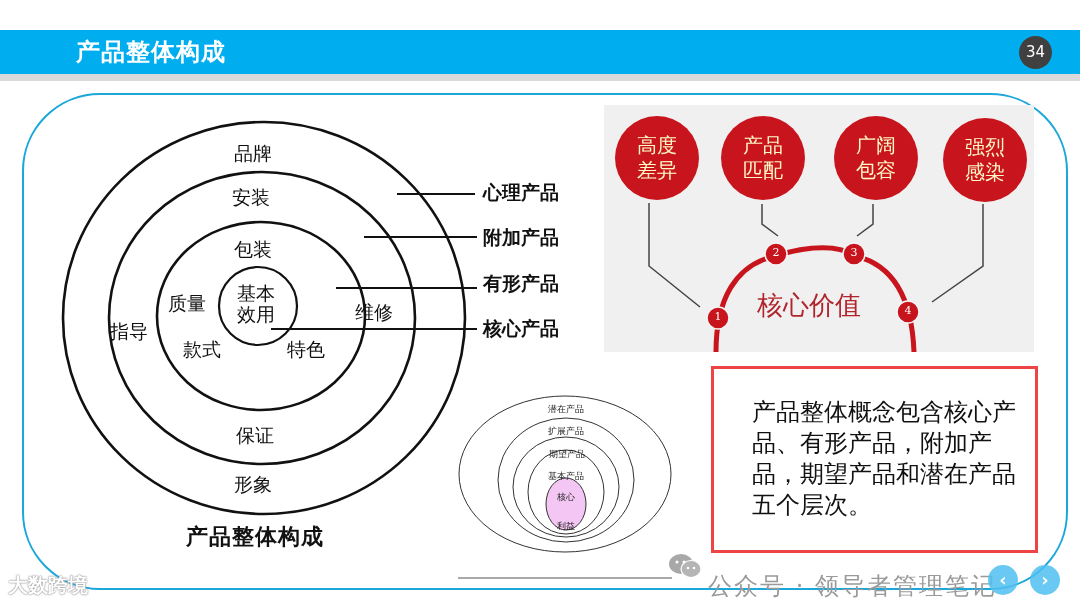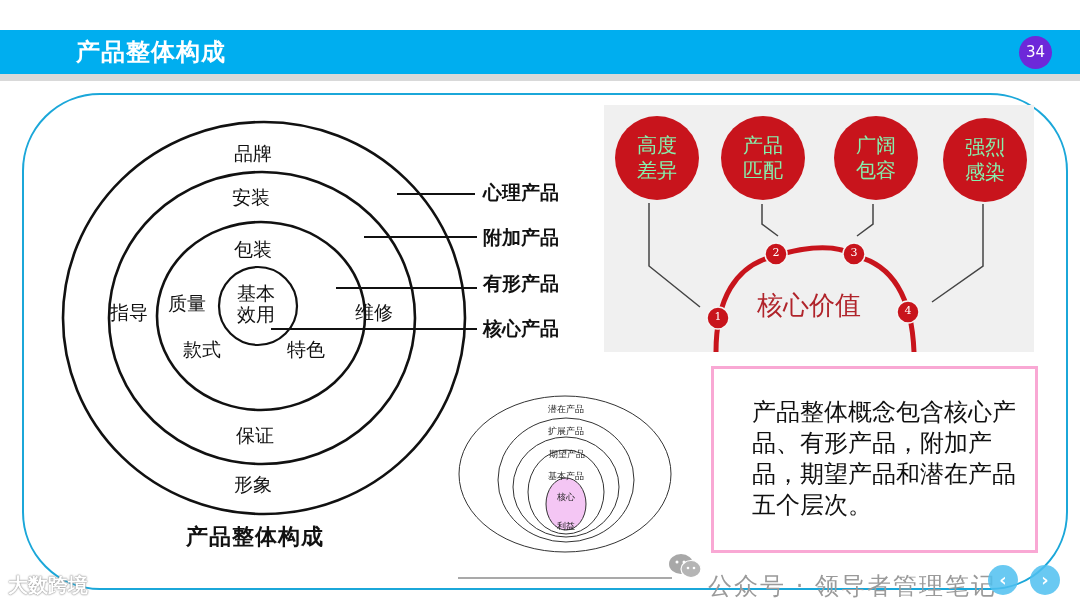--- a/index.html
+++ b/index.html
@@ -1,33 +1,33 @@
 <!DOCTYPE html>
 <html><head>
 <meta charset="utf-8">
 <style>
   html, body { margin:0; padding:0; }
   body { width:1080px; height:607px; position:relative; overflow:hidden; background:#ffffff; font-family:"DejaVu Sans", "Liberation Sans", sans-serif; }
   .titlebar { position:absolute; left:0; top:30px; width:1080px; height:44px; background:#00AEEF; }
   .titlebar-shadow { position:absolute; left:0; top:74px; width:1080px; height:7px; background:#d9d9d9; }
   .title { position:absolute; left:76px; top:36px; font-size:24px; font-weight:bold; color:#ffffff; letter-spacing:1px; }
-  .page-num { position:absolute; left:1019px; top:36px; width:33px; height:33px; border-radius:50%; background:#6d28d9; color:#ffffff; font-size:15px; text-align:center; line-height:33px; }
+  .page-num { position:absolute; left:1019px; top:36px; width:33px; height:33px; border-radius:50%; background:#404040; color:#ffffff; font-size:15px; text-align:center; line-height:33px; }
   .frame { position:absolute; left:22px; top:93px; width:1046px; height:497px; border:2.5px solid #1BA7D9; border-radius:78px; box-sizing:border-box; }
   svg.layer { position:absolute; left:0; top:0; }
   .red-panel { position:absolute; left:604px; top:105px; width:430px; height:247px; background:#F0F0F0; }
-  .orange-box { position:absolute; left:711px; top:366px; width:327px; height:187px; border:3px solid #f9a8d4; box-sizing:border-box; background:#ffffff; }
+  .orange-box { position:absolute; left:711px; top:366px; width:327px; height:187px; border:3px solid #ef4444; box-sizing:border-box; background:#ffffff; }
   .orange-text { position:absolute; left:38px; top:28px; width:270px; font-size:24px; line-height:31px; color:#111; }
   .watermark-left { position:absolute; left:8px; top:572px; font-size:20px; color:#fff; text-shadow:0 0 2px #888, 0 0 1px #888; font-weight:bold; }
   .watermark-right { position:absolute; left:708px; top:549px; font-size:24px; color:#9a9a9a; letter-spacing:2px;margin-top:21px; }
   .wechat-icon { position:absolute; left:668px; top:553px; width:34px; height:26px; }
   .nav-btn { position:absolute; top:565px; width:30px; height:30px; border-radius:50%; background:#4FC0F0; color:#ffffff; font-size:18px; font-weight:bold; text-align:center; line-height:29px; opacity:0.85; }
   .caption { position:absolute; left:186px; top:522px; font-size:22px; font-weight:bold; color:#111; letter-spacing:1px; }
   .lbl { position:absolute; font-size:19px; color:#111; font-family:"DejaVu Serif", "Liberation Serif", serif; }
   .side-lbl { position:absolute; font-size:19px; color:#111; font-family:"DejaVu Serif", "Liberation Serif", serif; font-weight:bold; }
-  .red-circle { position:absolute; width:84px; height:84px; border-radius:50%; background:#C8141C; color:#86efac; font-family:"DejaVu Serif", "Liberation Serif", serif; font-size:20px; line-height:25px; text-align:center; display:flex; align-items:center; justify-content:center; }
+  .red-circle { position:absolute; width:84px; height:84px; border-radius:50%; background:#C8141C; color:#fef9c3; font-family:"DejaVu Serif", "Liberation Serif", serif; font-size:20px; line-height:25px; text-align:center; display:flex; align-items:center; justify-content:center; }
   .core-label { position:absolute; left:757px; top:288px; font-size:26px; color:#B0242B; font-family:"DejaVu Serif", "Liberation Serif", serif; }
   .small-lbl { position:absolute; font-size:9px; color:#222; font-family:"DejaVu Serif", "Liberation Serif", serif; }
 </style>
 </head>
 <body>
 
 <div class="titlebar"></div>
 <div class="titlebar-shadow"></div>
 <div class="title">产品整体构成</div>
 <div class="page-num">34</div>
@@ -76,21 +76,21 @@
   </g>
   <line x1="458" y1="578" x2="672" y2="578" stroke="#555" stroke-width="1.2"></line>
 </svg>
 
 <div class="lbl" style="left:234px;top:141px;">品牌</div>
 <div class="lbl" style="left:232px;top:185px;">安装</div>
 <div class="lbl" style="left:234px;top:237px;">包装</div>
 <div class="lbl" style="left:237px;top:282px;line-height:22px;">基本</div>
 <div class="lbl" style="left:237px;top:303px;line-height:22px;">效用</div>
 <div class="lbl" style="left:168px;top:291px;">质量</div>
-<div class="lbl" style="left:110px;top:300px;">指导</div>
+<div class="lbl" style="left:110px;top:319px;">指导</div>
 <div class="lbl" style="left:355px;top:300px;">维修</div>
 <div class="lbl" style="left:183px;top:337px;">款式</div>
 <div class="lbl" style="left:287px;top:337px;">特色</div>
 <div class="lbl" style="left:236px;top:423px;">保证</div>
 <div class="lbl" style="left:234px;top:472px;">形象</div>
 
 <div class="side-lbl" style="left:483px;top:180px;font-family:Liberation Mono, monospace;">心理产品</div>
 <div class="side-lbl" style="left:483px;top:225px;">附加产品</div>
 <div class="side-lbl" style="left:483px;top:271px;">有形产品</div>
 <div class="side-lbl" style="left:483px;top:316px;">核心产品</div>

